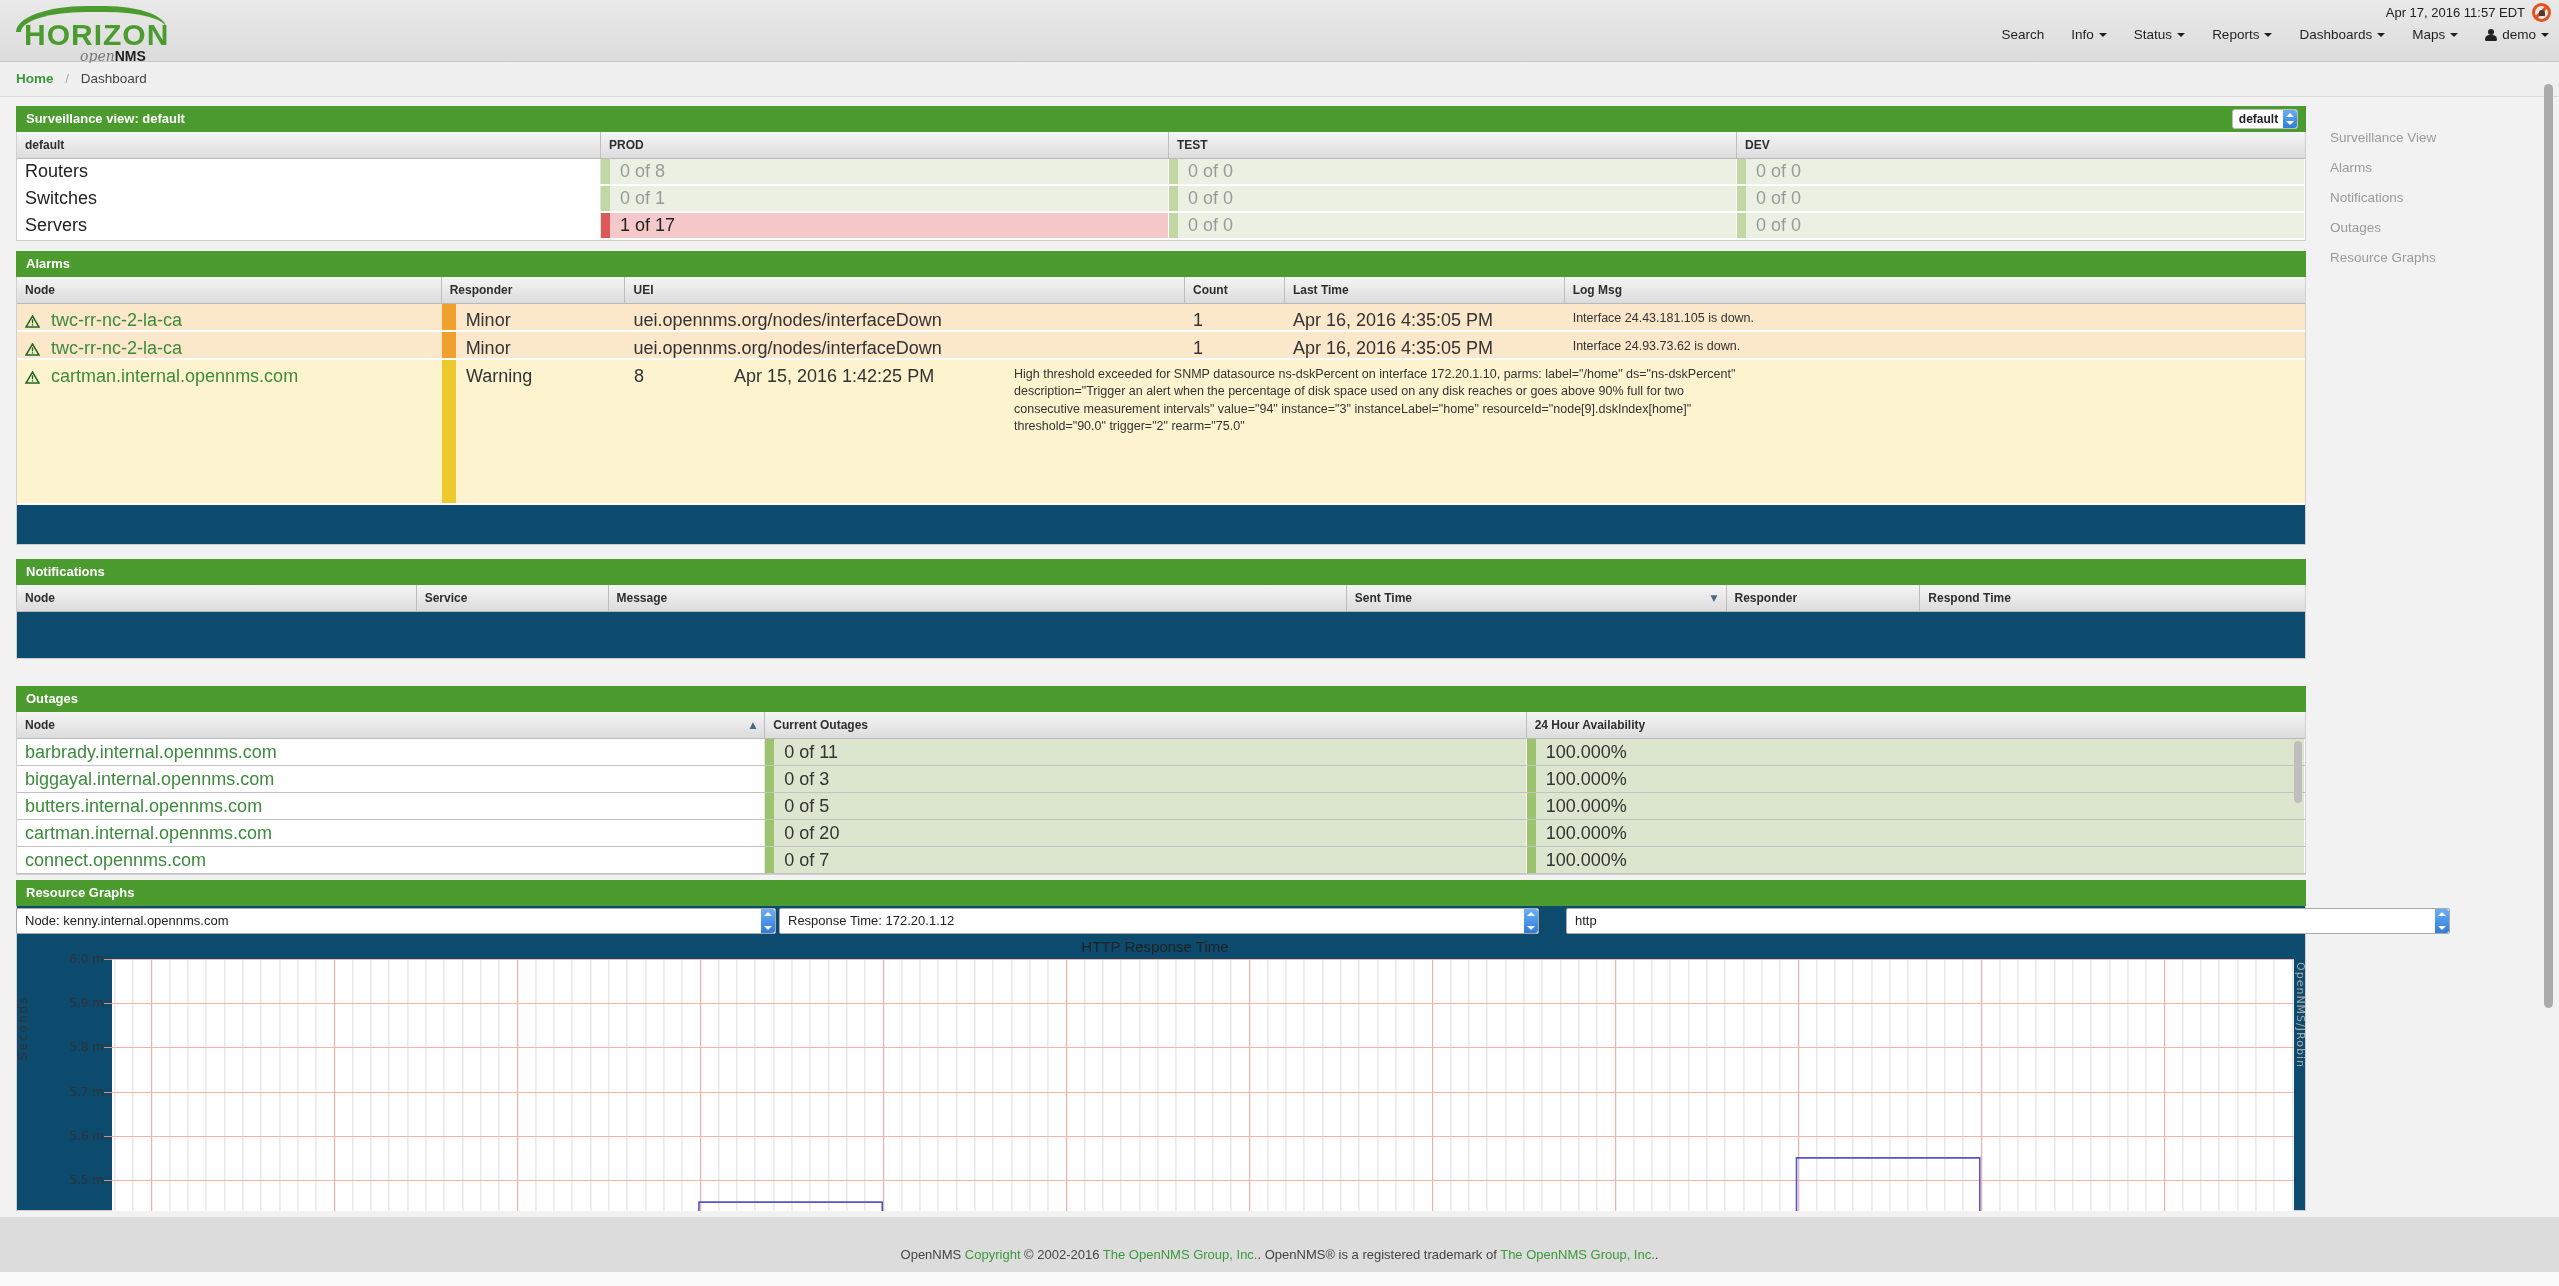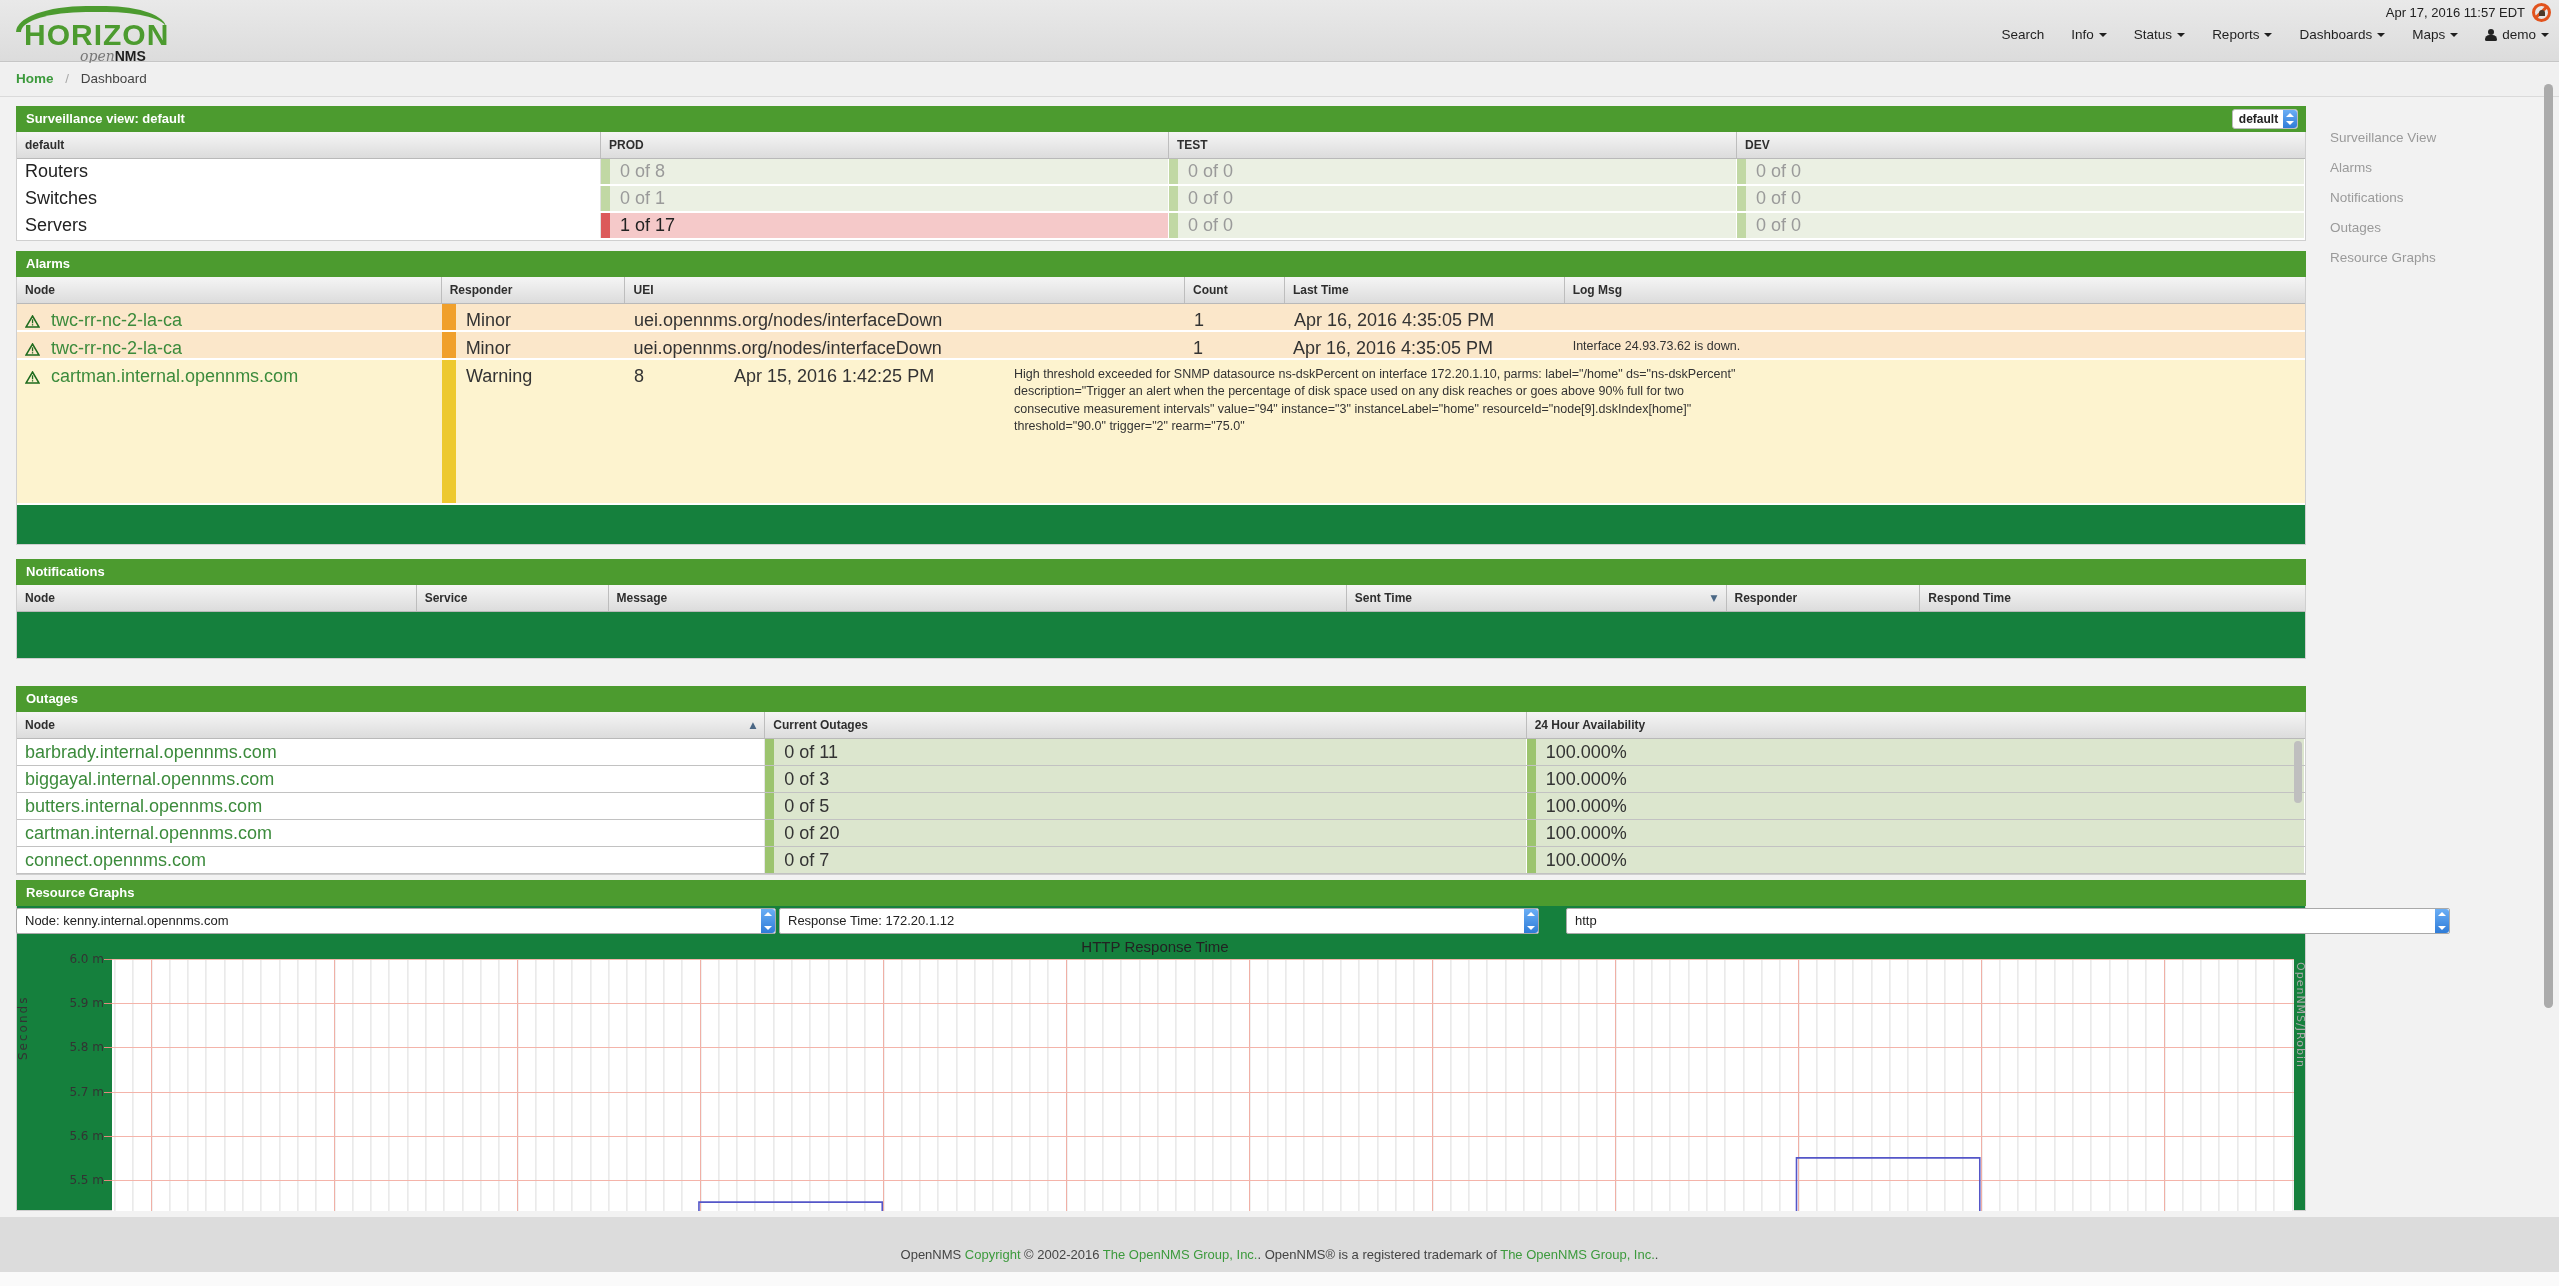--- a/index.html
+++ b/index.html
@@ -31,21 +31,21 @@
   .user-ico .b { position:absolute; left:0; top:6px; width:12px; height:6px; border-radius:6px 6px 2px 2px; background:#222; }
 
   
   .crumbbar { position:absolute; left:0; top:63px; width:2559px; height:34px; background:#f0f0f0; border-bottom:1px solid #dadada; }
   .crumbbar .inner { padding:8px 0 0 16px; font-size:13.5px; }
   .crumb-home { color:#3c9a3c; font-weight:bold; cursor:pointer; }
   .crumb-sep { color:#aaa; margin:0 8px; }
   .crumb-cur { color:#444; }
 
   
-  .panel { position:absolute; left:16px; width:2290px; background:#15803d; border:1px solid #cfcfcf; }
+  .panel { position:absolute; left:16px; width:2290px; background:#0c4a6e; border:1px solid #cfcfcf; }
   .gbar { height:26px; background:#4c9b2f; color:#fff; font-size:13px; font-weight:bold; line-height:26px;
           padding-left:10px; position:relative; margin:-1px -1px 0 -1px; }
   .thead { display:flex; height:27px; background:linear-gradient(#f5f5f5,#dcdcdc); border-bottom:1px solid #b9b9b9; }
   .th { font-size:12px; font-weight:bold; color:#2e2e2e; line-height:26px; padding-left:8px;
         border-right:1px solid #bdbdbd; position:relative; white-space:nowrap; overflow:hidden; }
   .th:last-child { border-right:none; }
   .sort { font-family:"DejaVu Sans", sans-serif; font-size:9px; color:#4a6785; position:absolute; right:8px; top:0; }
   .row { display:flex; }
   .cell { font-size:18px; overflow:hidden; white-space:nowrap; }
 
@@ -233,20 +233,21 @@
           <path d="M7.5 1 L14 12 H1 Z" fill="none" stroke="#1e6b1e" stroke-width="1.5"></path>
           <rect x="6.9" y="4.3" width="1.3" height="4" fill="#1e6b1e"></rect>
           <rect x="6.9" y="9.2" width="1.3" height="1.3" fill="#1e6b1e"></rect>
         </svg>
       <span class="node-link">twc-rr-nc-2-la-ca</span>
     </div>
     <div class="cell al-sev sev-minor">Minor</div>
     <div class="cell al-uei">uei.opennms.org/nodes/interfaceDown</div>
     <div class="cell al-cnt">1</div>
     <div class="cell al-time">Apr 16, 2016 4:35:05 PM</div>
+    <div class="cell al-log">Interface 24.43.181.105 is down.</div>
   </div>
 
   <div class="row al-row row-minor" style="height:28px">
     <div class="cell al-node">
       <svg class="warn-tri" width="15" height="13" viewBox="0 0 15 13">
           <path d="M7.5 1 L14 12 H1 Z" fill="none" stroke="#1e6b1e" stroke-width="1.5"></path>
           <rect x="6.9" y="4.3" width="1.3" height="4" fill="#1e6b1e"></rect>
           <rect x="6.9" y="9.2" width="1.3" height="1.3" fill="#1e6b1e"></rect>
         </svg>
       <span class="node-link">twc-rr-nc-2-la-ca</span>

